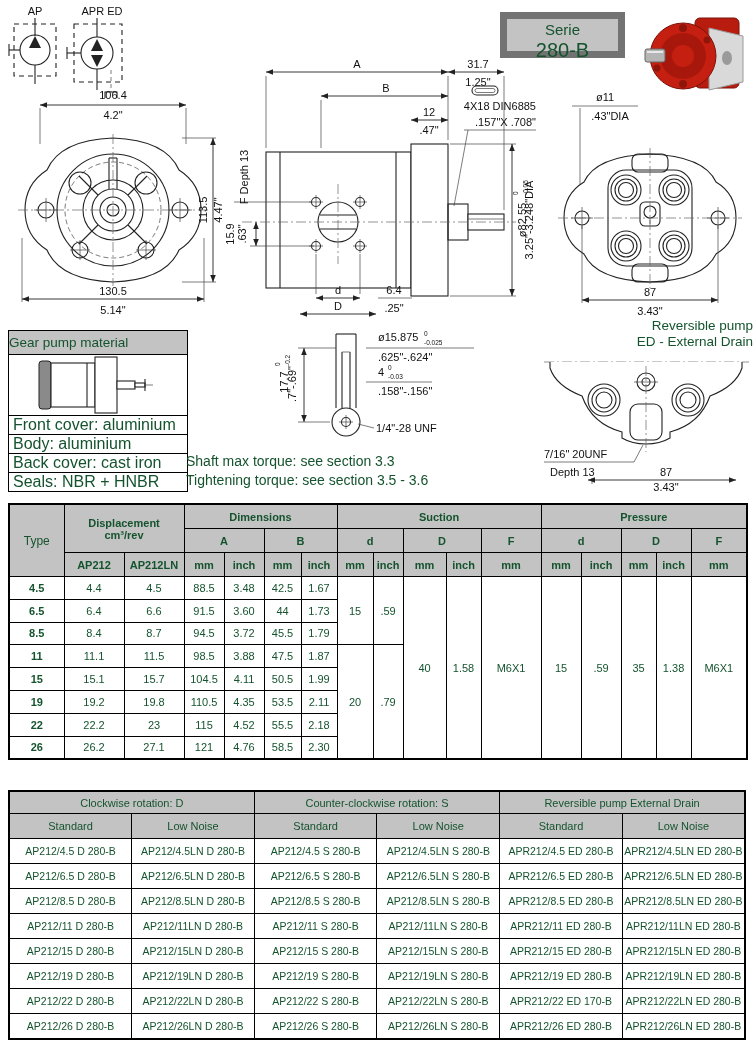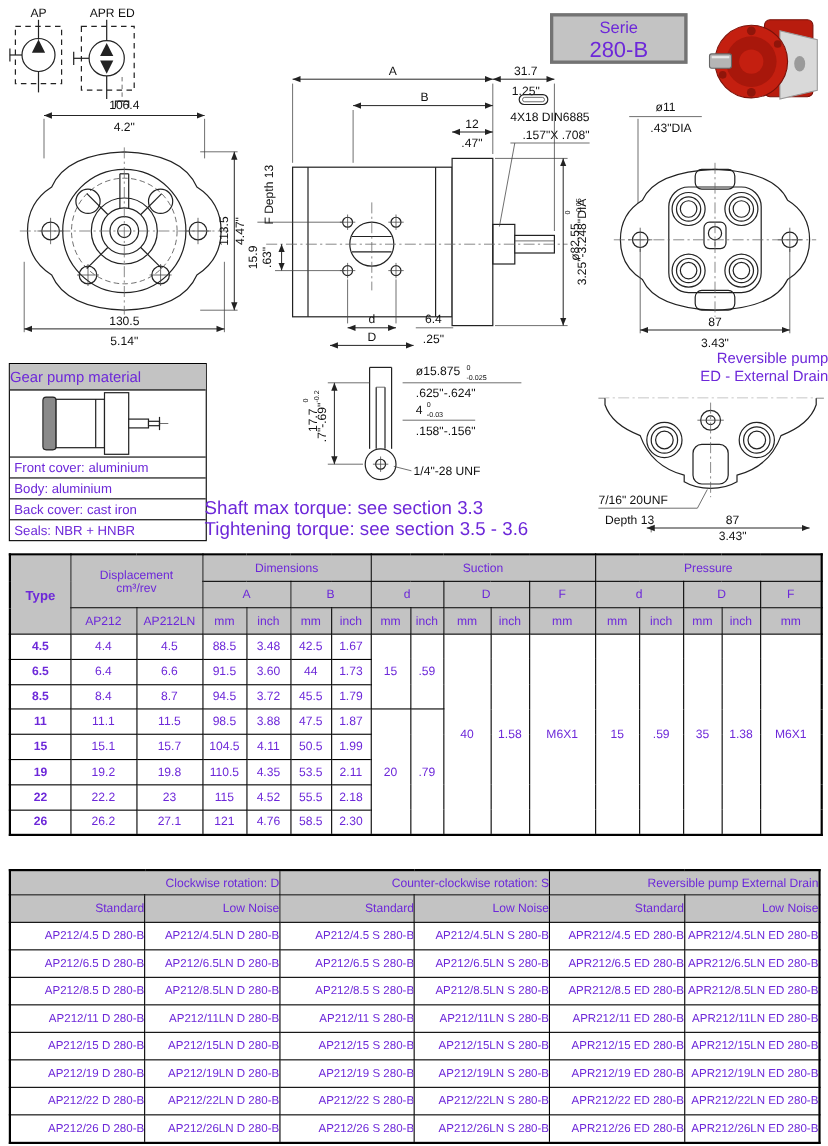--- a/index.html
+++ b/index.html
@@ -1,55 +1,55 @@
 <!DOCTYPE html>
 <html><head>
 <meta charset="utf-8">
 <style>
   html,body{margin:0;padding:0;background:#fff}
   .page{position:relative;width:753px;height:1042px;background:#fff;overflow:hidden;
-        font-family:"Liberation Sans",sans-serif;color:#6d28d9}
+        font-family:"Liberation Sans",sans-serif;color:#14532d}
   .abs{position:absolute}
   
   svg{overflow:visible}
   svg .ln{stroke:#222;stroke-width:1.1;fill:none}
   svg .fw{fill:#fff}
   svg .thin{stroke:#444;stroke-width:0.7;fill:none}
   svg .cl{stroke:#666;stroke-width:0.7;fill:none;stroke-dasharray:10 3 2 3}
   svg .dim{stroke:#222;stroke-width:0.9;fill:none;marker-start:url(#arr);marker-end:url(#arr)}
   svg text{font-size:11px;fill:#111;font-family:"Liberation Sans",sans-serif}
   svg text.tol{font-size:6.5px}
   
-  .serie{left:500px;top:12px;width:125px;height:46px;background:#c3c3c3;border:3px solid #737373;
+  .serie{left:500px;top:12px;width:125px;height:46px;background:#c3c3c3;border:7px solid #737373;
          text-align:center;line-height:1.1;padding-top:3px;box-sizing:border-box}
   .serie .l1{font-size:15px}
   .serie .l2{font-size:20px}
   
   .mbox{left:8px;top:330px;width:178px;background:#fff;border:1px solid #000}
   .mbox .mtitle{height:23px;line-height:23px;background:#c3c3c3;border-bottom:1px solid #000;
                 text-align:left;font-size:13.5px}
   .mbox .mdraw{height:60px}
-  .mbox .mrow{height:18px;line-height:18px;border-top:1px solid #000;font-size:12px;padding-left:4px}
-  
-  .notes{left:186px;top:452px;font-size:17px;line-height:19px}
+  .mbox .mrow{height:18px;line-height:18px;border-top:1px solid #000;font-size:16px;padding-left:4px}
+  
+  .notes{left:186px;top:452px;font-size:14px;line-height:19px}
   
   .revtitle{left:540px;top:318px;width:213px;text-align:right;font-size:13.5px;line-height:16px}
   
   table.spec{position:absolute;left:8px;top:503px;width:738px;border-collapse:collapse;
              table-layout:fixed;font-size:11px;border:2px solid #000}
   table.spec th,table.spec td{border:1px solid #000;text-align:center;vertical-align:middle;
              padding:0;overflow:hidden;white-space:nowrap}
-  table.spec thead th{background:#c3c3c3;font-weight:normal;height:23px}
-  table.spec thead th.bt{font-weight:bold;font-size:12px}
+  table.spec thead th{background:#c3c3c3;font-weight:bold;height:23px}
+  table.spec thead th.bt{font-weight:normal;font-size:12px}
   table.spec tbody td{height:21.8px;background:#fff}
   table.spec td.b{font-weight:bold}
   
   table.order{position:absolute;left:8px;top:790px;width:738px;border-collapse:collapse;
              table-layout:fixed;font-size:10.5px;border:2px solid #000}
-  table.order th,table.order td{border:1px solid #000;text-align:right;vertical-align:middle;
+  table.order th,table.order td{border:1px solid #000;text-align:center;vertical-align:middle;
              padding:0;white-space:nowrap;overflow:hidden}
   table.order thead th{background:#c3c3c3;font-weight:normal;font-size:11px}
   table.order thead tr.g th{height:21px}
   table.order thead tr.s th{height:24px}
   table.order tbody td{height:24px;background:#fff}
 </style>
 </head>
 <body>
 
 <div class="page">
@@ -569,21 +569,21 @@
           <td>AP212/19 S 280-B</td>
           <td>AP212/19LN S 280-B</td>
           <td>APR212/19 ED 280-B</td>
           <td>APR212/19LN ED 280-B</td>
         </tr>
         <tr>
           <td>AP212/22 D 280-B</td>
           <td>AP212/22LN D 280-B</td>
           <td>AP212/22 S 280-B</td>
           <td>AP212/22LN S 280-B</td>
-          <td>APR212/22 ED 280-B</td>
+          <td>APR212/22 ED 170-B</td>
           <td>APR212/22LN ED 280-B</td>
         </tr>
         <tr>
           <td>AP212/26 D 280-B</td>
           <td>AP212/26LN D 280-B</td>
           <td>AP212/26 S 280-B</td>
           <td>AP212/26LN S 280-B</td>
           <td>APR212/26 ED 280-B</td>
           <td>APR212/26LN ED 280-B</td>
         </tr>

